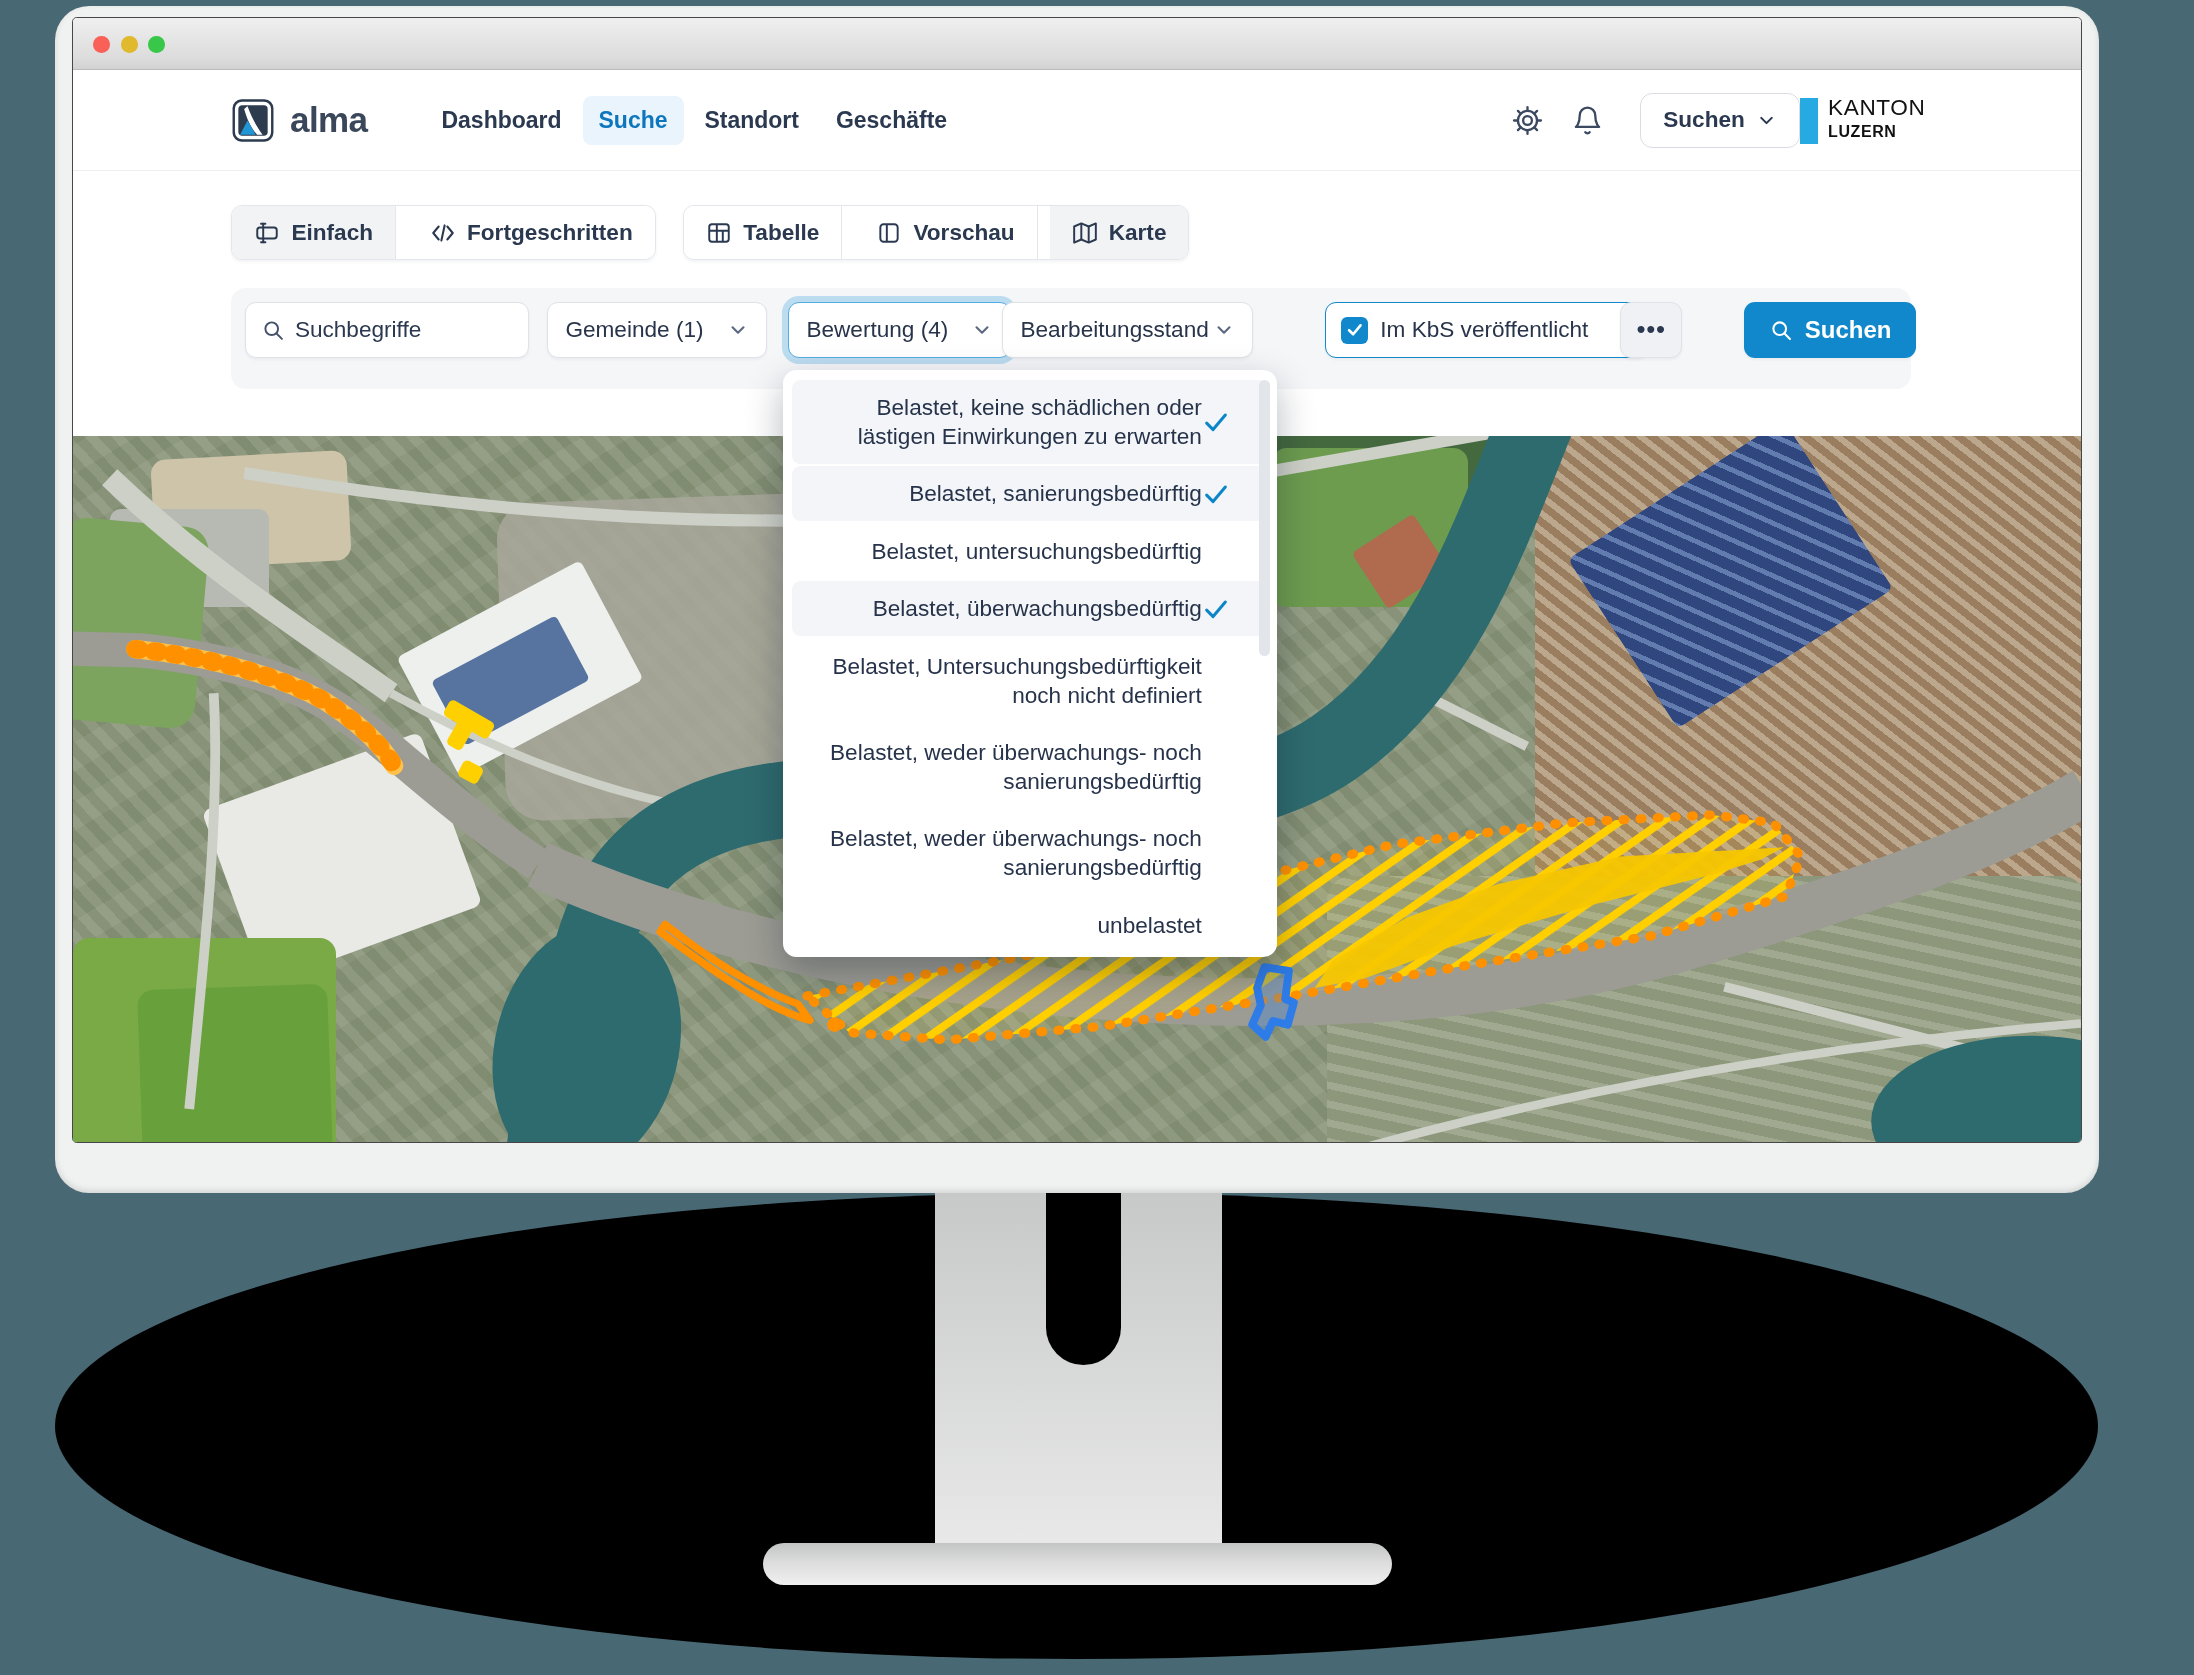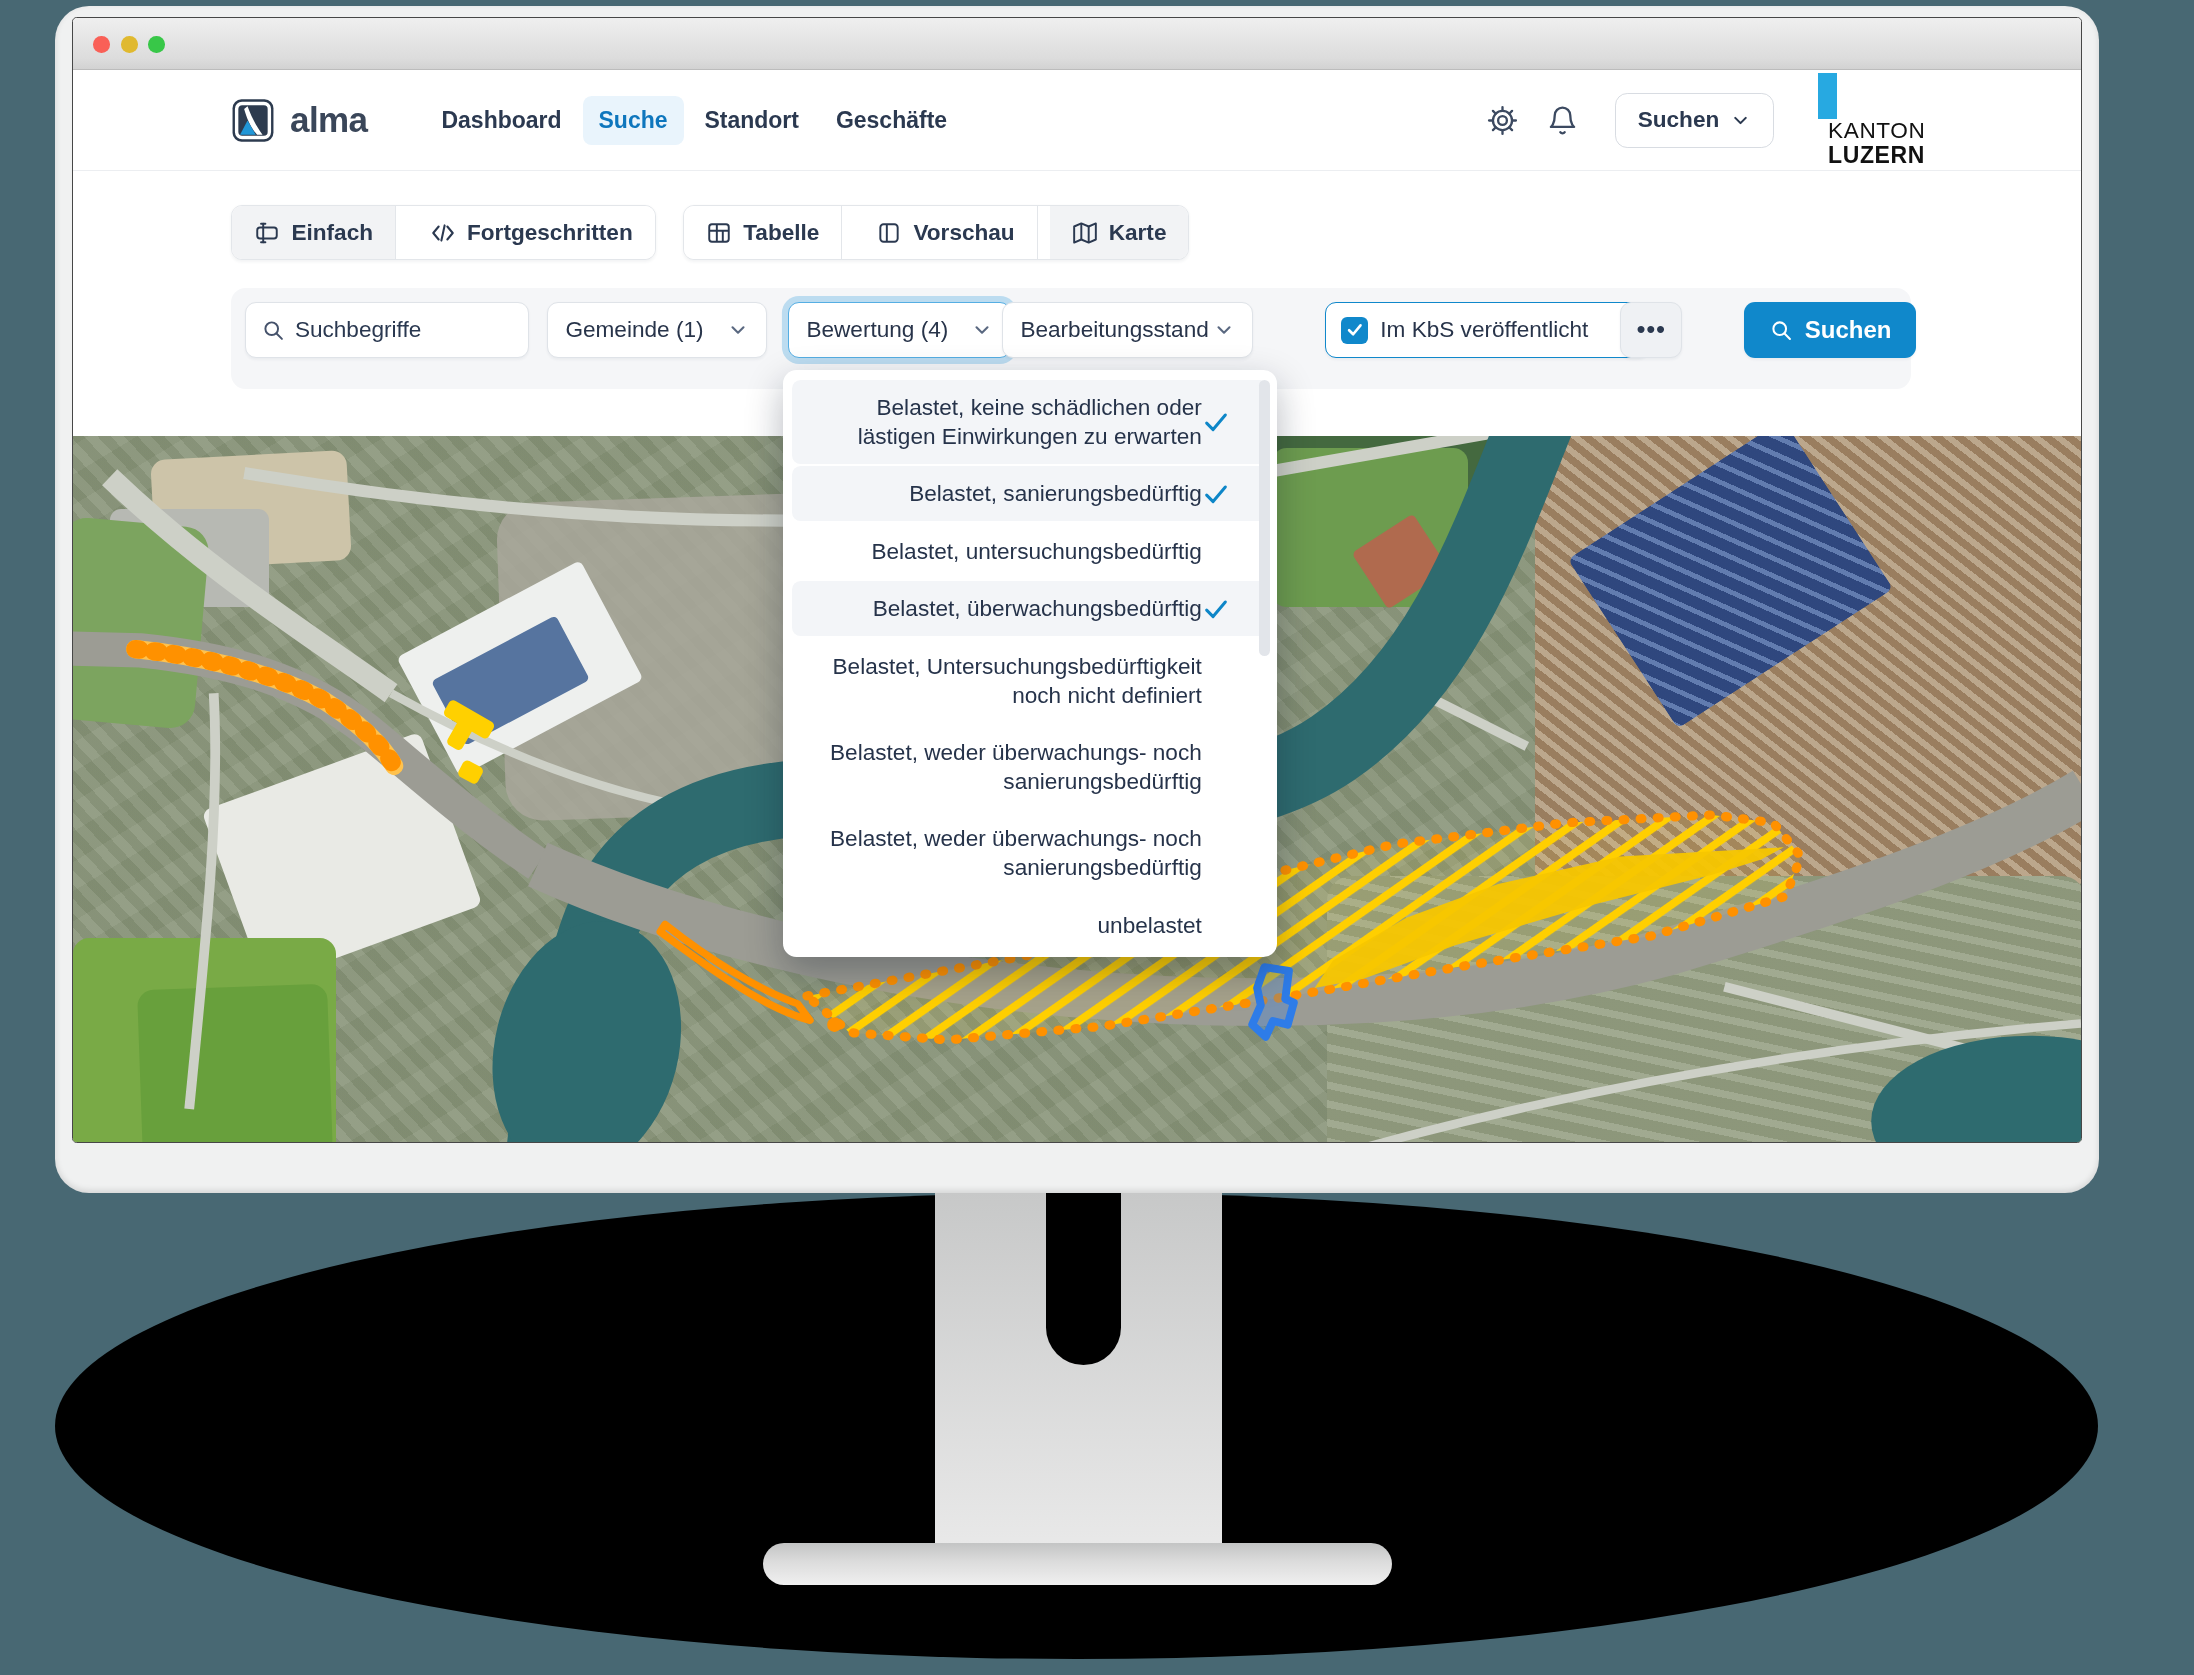--- a/index.html
+++ b/index.html
@@ -46,25 +46,25 @@
   .nav { display:flex; align-items:center; margin-left:58px; gap:4.9px; }
   .nav-item { font-size:23px; font-weight:700; color:#2b3950; padding:11px 16px; border-radius:8.6px; cursor:pointer; }
   .nav-item.active { color:#0e76bd; background:#e9f4fc; }
   .hdr-right { margin-left:auto; display:flex; align-items:center; padding-right:156px; }
   .icon-btn { width:31px; height:31px; margin-left:29px; color:#3c4a61; cursor:pointer; }
   .icon-btn svg { width:100%; height:100%; }
   .account-btn { margin-left:37px; display:flex; align-items:center; gap:11px;
     border:1.2px solid #d8dce2; border-radius:12.2px; padding:13.5px 22px; background:#fff; cursor:pointer; }
   .account-label { font-size:22.6px; font-weight:600; color:#2b3950; }
   .account-btn svg { width:21px; height:21px; color:#2b3950; }
-  .kanton { margin-left:44px; display:flex; align-items:flex-start;flex-direction:column; }
+  .kanton { display:flex; align-items:flex-end; }
   .kanton-bar { width:18.4px; height:46px; background:#27a9e1; }
   .kanton-text { margin-left:9.8px; display:flex; flex-direction:column; line-height:24px; }
   .kanton-l1 { font-size:22.6px; font-weight:500; color:#111; letter-spacing:0.6px; }
-  .kanton-l2 { font-size:23px; font-weight:800; color:#111; letter-spacing:0.6px; }
+  .kanton-l2 { font-size:16px; font-weight:800; color:#111; letter-spacing:0.6px; }
 
   
   .toolbar { position:absolute; left:158px; top:187px; height:55px; display:flex; gap:27.5px; }
   .seg-group { display:flex; border:1.2px solid #e3e6ea; border-radius:11px; overflow:hidden;
     background:#fff; box-shadow:0 1.2px 3.1px rgba(40,50,70,.06);gap:12px; }
   .seg { display:flex; align-items:center; gap:11px; padding:0 22px; font-size:22.6px; font-weight:600;
     color:#2b3950; background:#fff; border-right:1.2px solid #e3e6ea; cursor:pointer; height:53px; }
   .seg:last-child { border-right:none; }
   .seg.selected { background:#f2f3f5; }
   .seg svg { width:26px; height:26px; color:#2b3950; }

